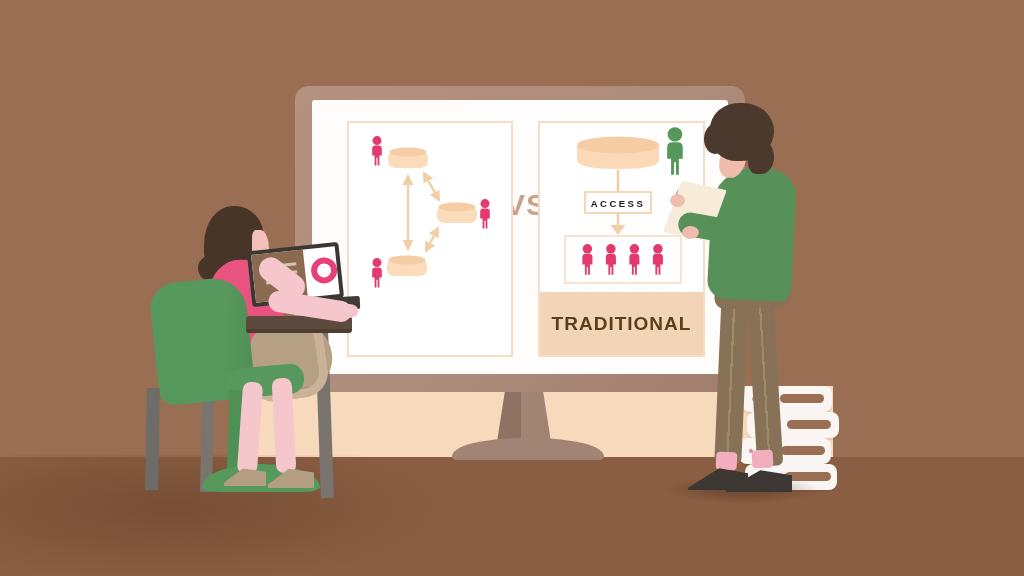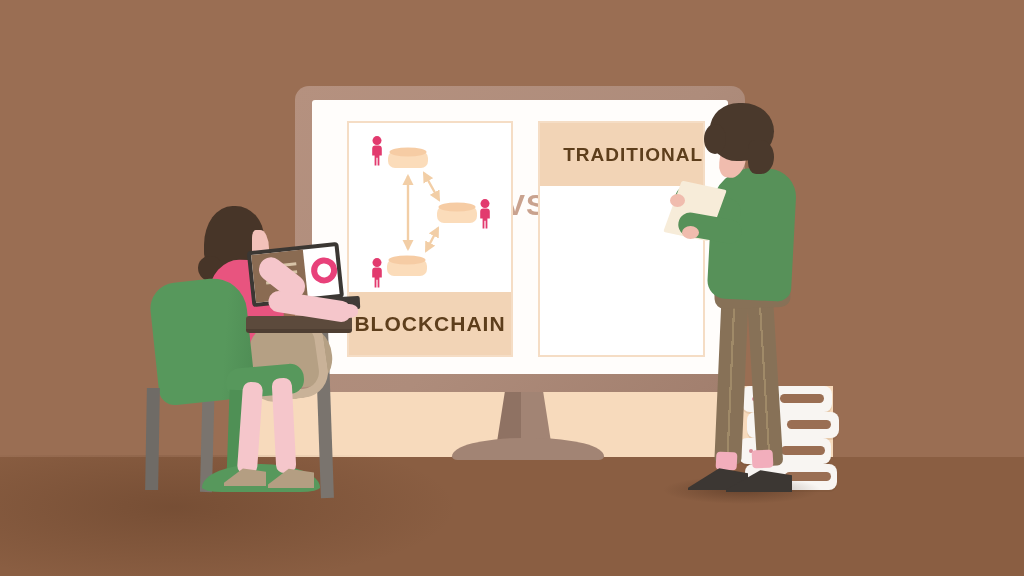--- a/index.html
+++ b/index.html
@@ -75,27 +75,47 @@
           <g transform="translate(38,132)">
             <rect x="0" y="4" width="40" height="17" rx="7" fill="#FBDCBA"></rect>
             <ellipse cx="20" cy="5" rx="18.5" ry="4.6" fill="#F6CCA4"></ellipse>
           </g>
 
           <use href="#person" fill="#E23A6E" transform="translate(20,13)"></use>
           <use href="#person" fill="#E23A6E" transform="translate(128,76)"></use>
           <use href="#person" fill="#E23A6E" transform="translate(20,135)"></use>
         </svg>
       </div>
-      <div class="p-band" style="background:#F2D4B6;color:#5D3E1C;font-size:21px;">
-        <span>BLOCKCHAIN</span>
-      </div>
     </div>
 
     <div class="panel" style="left:226px;top:21px;width:167px;height:236px;">
-      <div class="p-band" style="background:#F2D4B6;color:#5D3E1C;font-size:19px;line-height:1.22;flex-direction:column;align-items:flex-end;">
+      <div class="p-diagram">
+        <svg viewBox="0 0 163 169" width="163" height="169">
+
+          <g transform="translate(37,13)">
+            <path d="M0,9 L0,24 Q0,33 41,33 Q82,33 82,24 L82,9 Z" fill="#FBD9B6"></path>
+            <ellipse cx="41" cy="9" rx="41" ry="8.5" fill="#F6CCA4"></ellipse>
+          </g>
+
+          <use href="#person" fill="#57975B" transform="translate(122,4) scale(1.62)"></use>
+
+          <line x1="78" y1="47" x2="78" y2="69" stroke="#F2CEA6" stroke-width="2.6"></line>
+          <rect x="45" y="69" width="66" height="21" fill="#FFFFFF" stroke="#F2CEA6" stroke-width="1.6"></rect>
+          <text x="78" y="84" text-anchor="middle" font-size="9.5" font-weight="bold" letter-spacing="2.5" fill="#1b1b1b">ACCESS</text>
+          <line x1="78" y1="90" x2="78" y2="103" stroke="#F2CEA6" stroke-width="2.6"></line>
+          <path d="M70.5,102 L85.5,102 L78,112 Z" fill="#F2CEA6"></path>
+
+          <rect x="25" y="113" width="116" height="47" fill="#FFFFFF" stroke="#F5DCC4" stroke-width="1.6"></rect>
+          <use href="#person" fill="#E23A6E" transform="translate(39,121) scale(1.05)"></use>
+          <use href="#person" fill="#E23A6E" transform="translate(62.5,121) scale(1.05)"></use>
+          <use href="#person" fill="#E23A6E" transform="translate(86,121) scale(1.05)"></use>
+          <use href="#person" fill="#E23A6E" transform="translate(109.5,121) scale(1.05)"></use>
+        </svg>
+      </div>
+      <div class="p-band" style="background:#F2D4B6;color:#5D3E1C;font-size:19px;line-height:1.22;flex-direction:column;">
         <span>TRADITIONAL</span>
       </div>
     </div>
   </div>
 
   <div class="abs" style="left:0;top:0;width:0;height:0;">
     <div class="abs" style="left:742px;top:386px;width:90px;height:26px;background:#F8F5F2;border-radius:8px;box-shadow:0 2px 0 rgba(90,55,30,0.10);">
       <div class="abs" style="left:38px;top:8px;width:44px;height:9px;background:#9A6E53;border-radius:5px;"></div>
       <div class="abs rad" style="left:10px;top:11px;width:4px;height:4px;background:#D98A96;"></div>
     </div>

